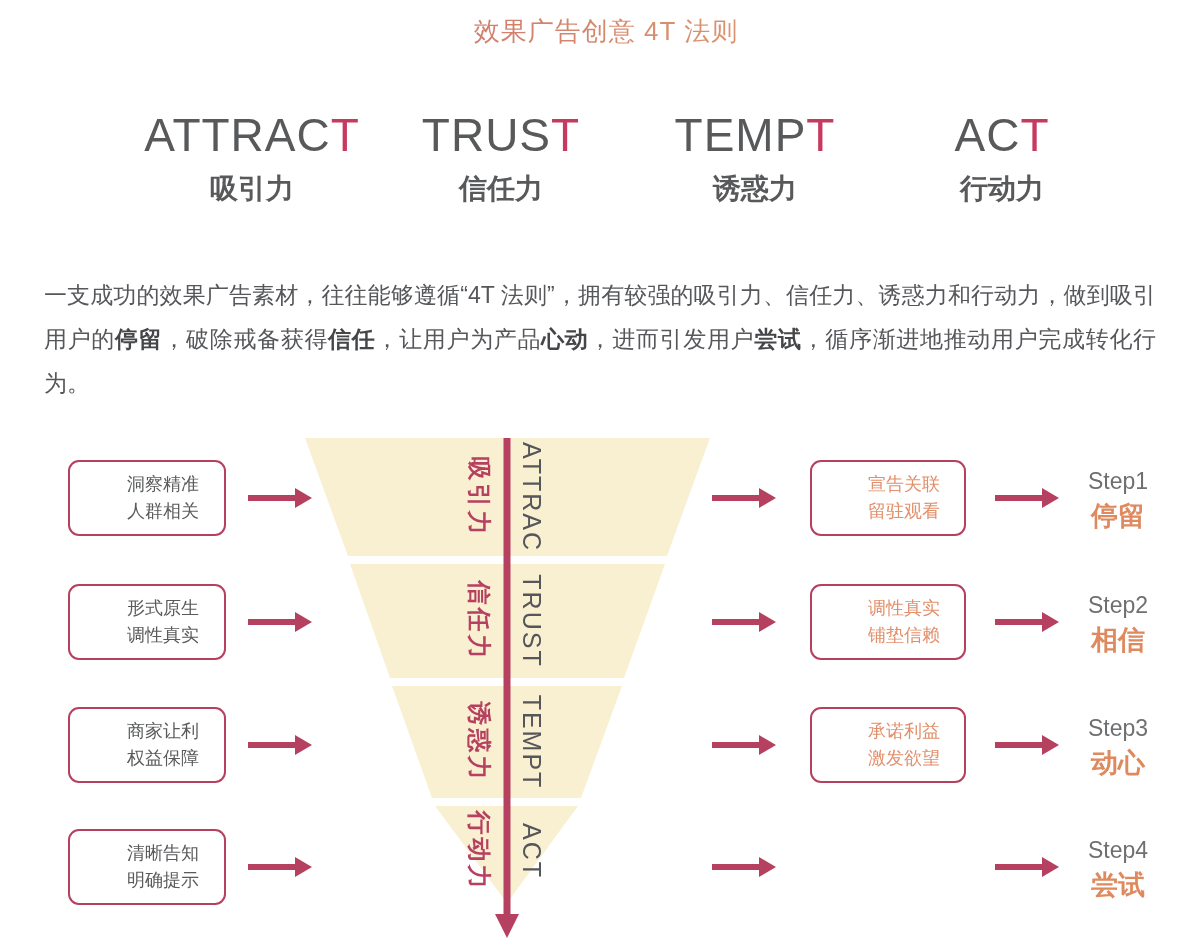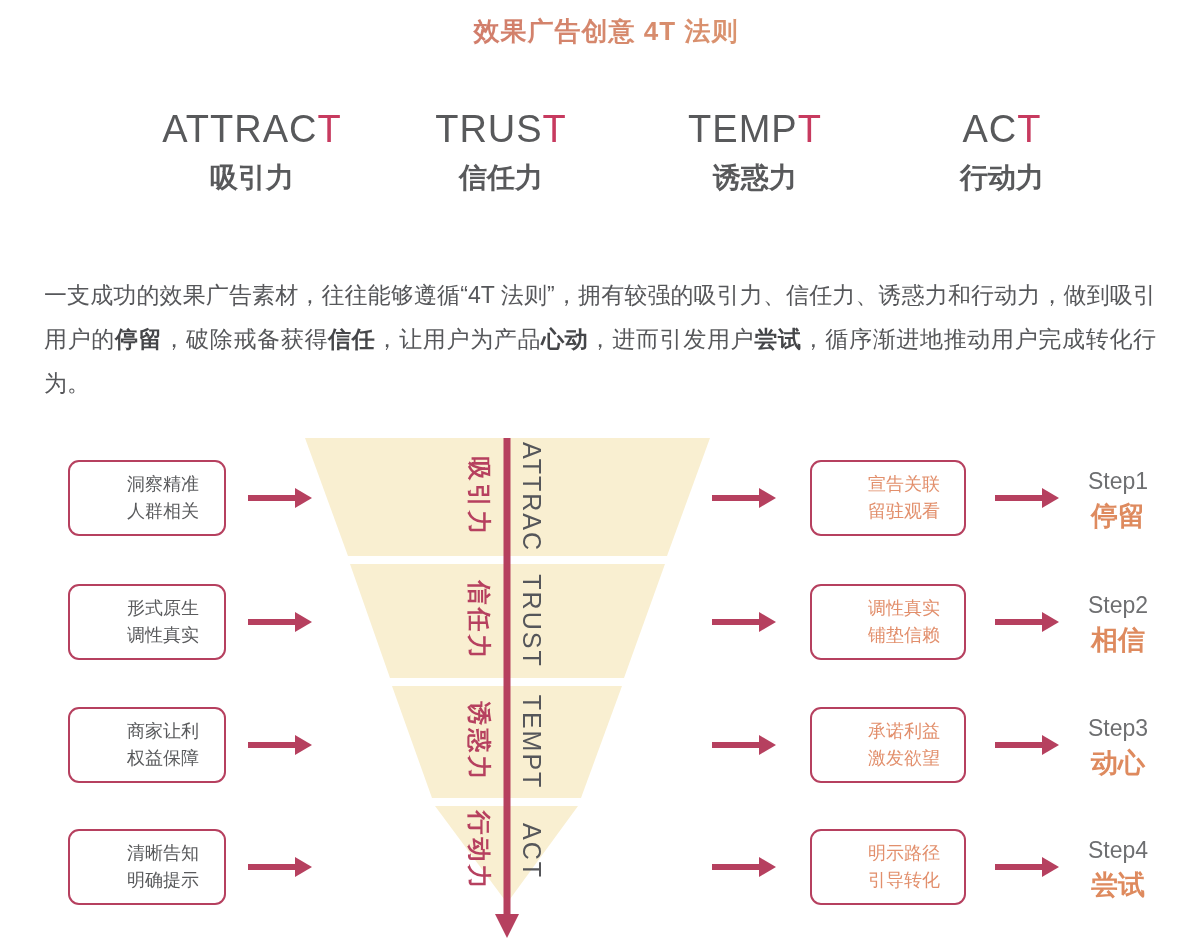--- a/index.html
+++ b/index.html
@@ -12,27 +12,27 @@
     --step-gray:#6e6f71;
   }
   html,body{margin:0;padding:0;background:#ffffff;}
   #app{
     position:relative;width:1200px;height:952px;background:#ffffff;overflow:hidden;
     font-family:"Liberation Sans",sans-serif;
   }
   
   .title{
     position:absolute;top:14px;left:0;right:0;text-align:center;
-    font-size:26px;font-weight:bold;letter-spacing:1px;
+    font-size:26px;font-weight:normal;letter-spacing:1px;
     background:linear-gradient(90deg,#c96a68 20%,#e2a671 80%);
     -webkit-background-clip:text;background-clip:text;color:transparent;margin-left:12px;
   }
   
   .hdr{position:absolute;top:108px;transform:translateX(-50%);text-align:center;}
-  .hdr-en{font-size:38px;color:var(--gray);letter-spacing:1px;white-space:nowrap;}
+  .hdr-en{font-size:46px;color:var(--gray);letter-spacing:1px;white-space:nowrap;}
   .hdr-en .red{color:#c73a5f;}
   .hdr-zh{font-size:28px;font-weight:bold;color:var(--gray);margin-top:8px;}
   
   .para{
     position:absolute;left:44px;top:250px;width:1112px;
     font-size:23px;line-height:44px;color:var(--pgray);text-align:justify;
   }
   .para .b{font-weight:bold;color:#454649;font-style:normal;}
   
   .funnel-svg{position:absolute;left:280px;top:430px;}
@@ -198,26 +198,20 @@
       </div>
   </div>
   <div class="arrow" style="left:248px;top:857px">
       <div class="shaft"></div>
       <div class="head"></div>
     </div>
   <div class="arrow" style="left:712px;top:857px">
       <div class="shaft"></div>
       <div class="head"></div>
     </div>
-  <div class="box right" style="left:810px;top:829px">
-    <div class="txt">
-        <div>明示路径</div>
-        <div>引导转化</div>
-      </div>
-  </div>
   <div class="arrow" style="left:995px;top:857px">
       <div class="shaft"></div>
       <div class="head"></div>
     </div>
   <div class="step" style="left:1088px;top:837px">
     <div class="step-num">Step4</div>
     <div class="step-word">尝试</div>
   </div>
 
 </div>

